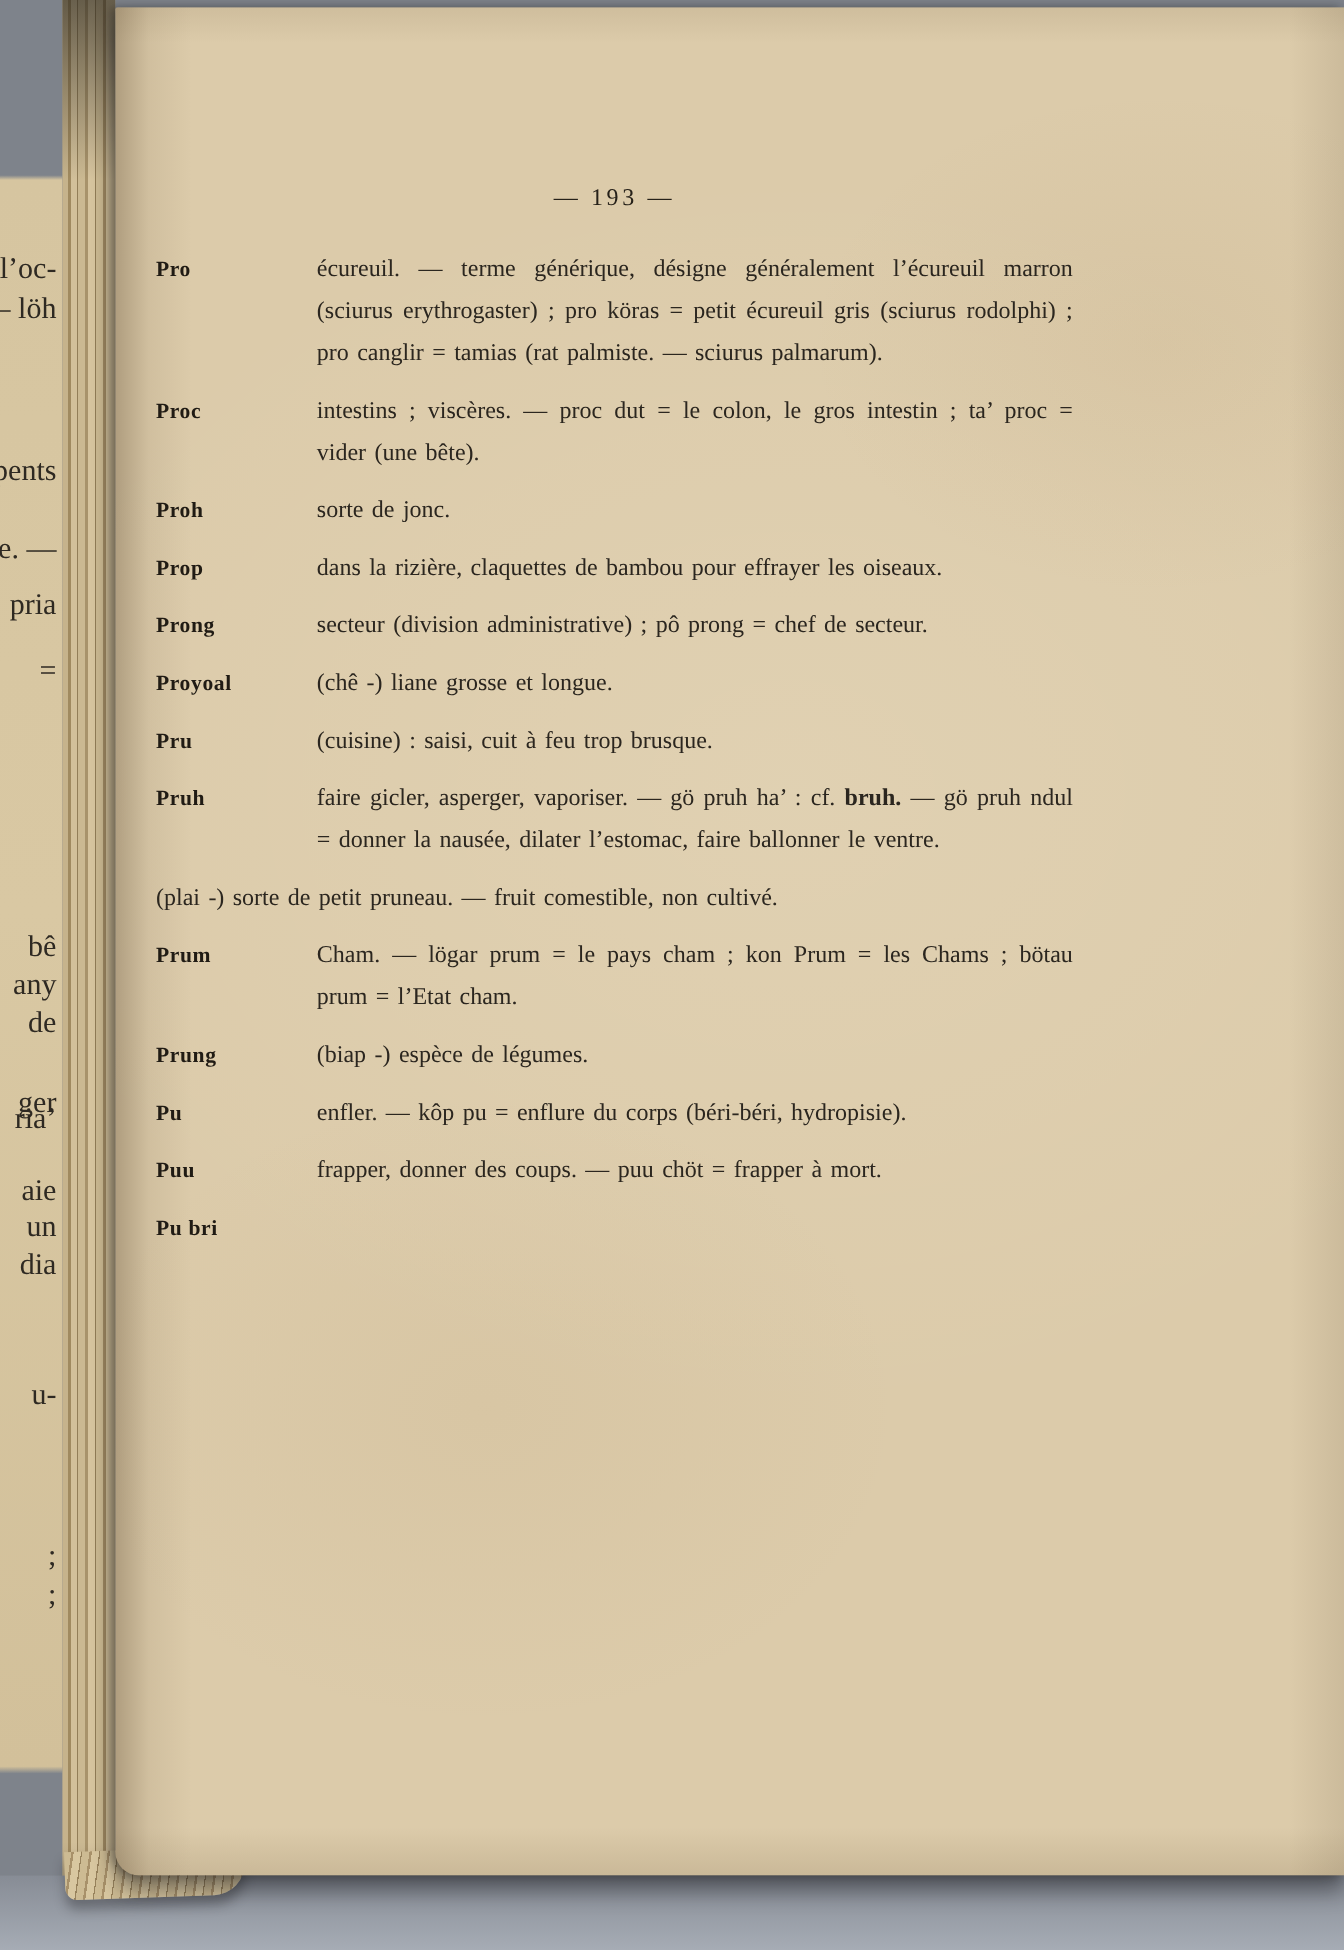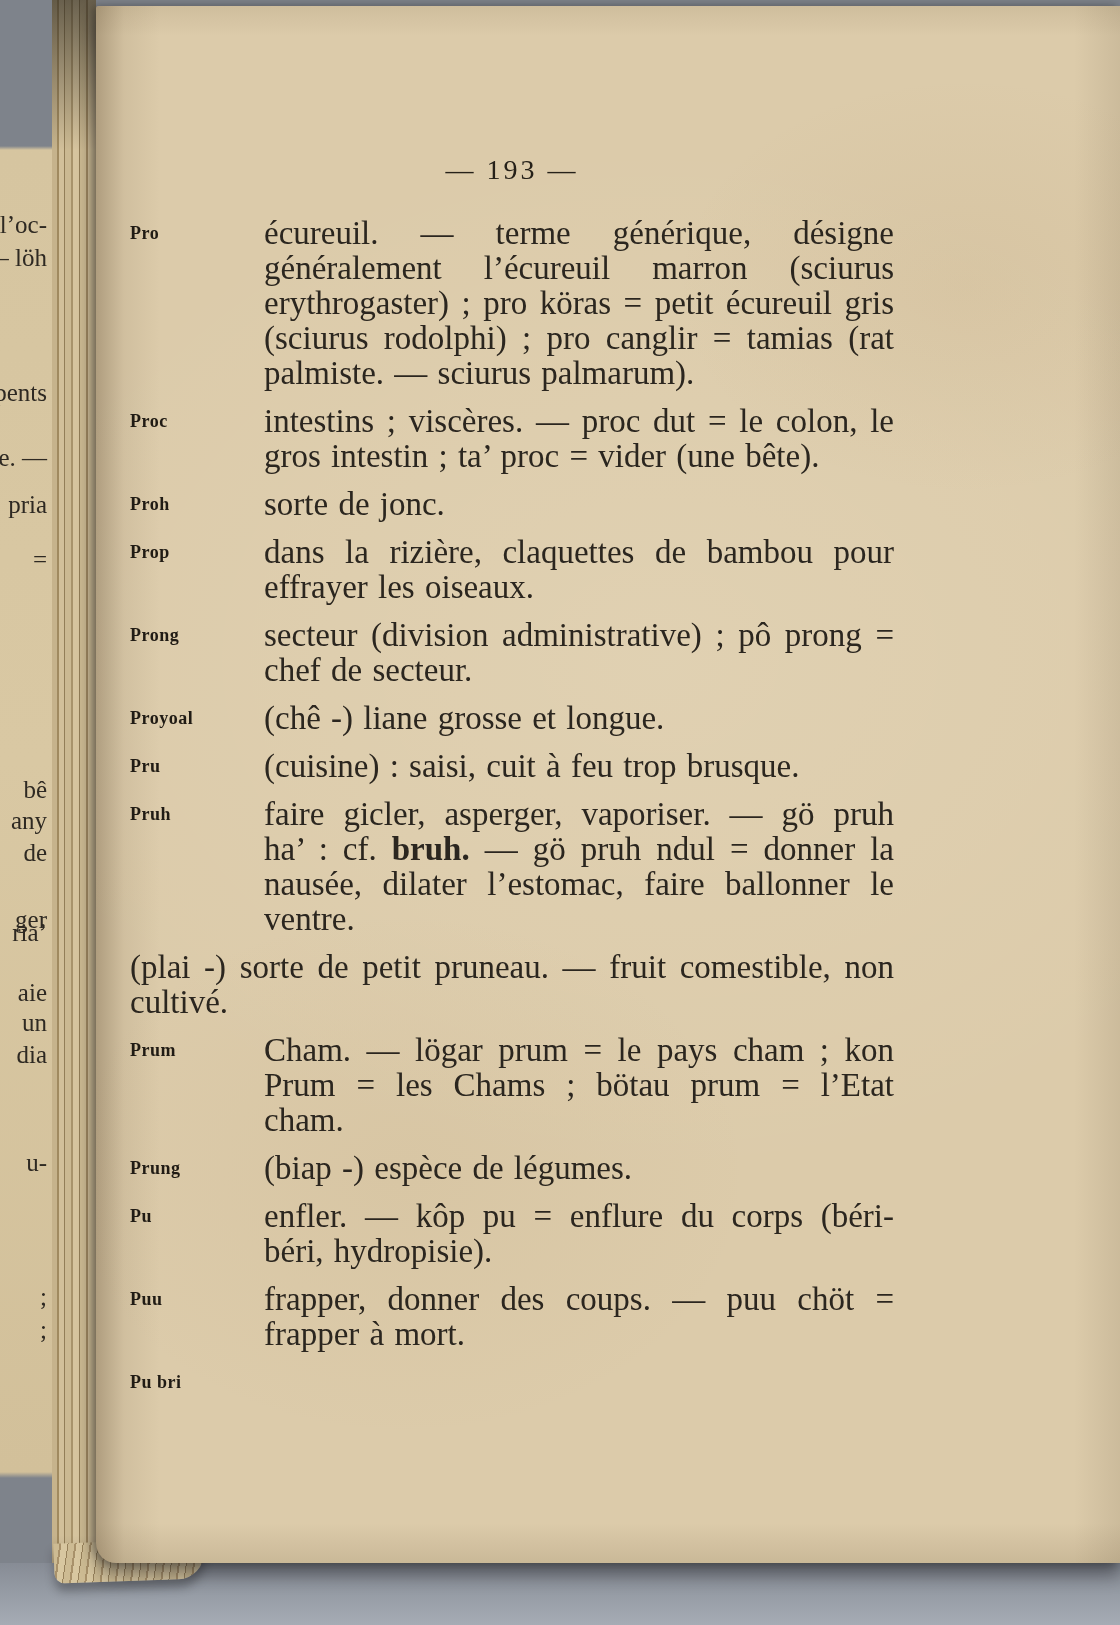--- a/index.html
+++ b/index.html
@@ -64,31 +64,31 @@
       linear-gradient(0deg, rgba(90,70,40,.14), rgba(90,70,40,0) 40px),
       linear-gradient(180deg, rgba(90,70,40,.10), rgba(90,70,40,0) 30px);
     border-radius:2px 0 0 20px;
     box-shadow:0 12px 18px rgba(20,20,25,.45), -4px 0 8px rgba(20,18,14,.35);
     overflow:hidden;
   }
   .page-inner{position:relative;width:100%;height:100%;}
 
   .page-number{
     margin:148px 0 0 34px;width:764px;text-align:center;
-    font-size:28px;letter-spacing:3px;color:#262119;
+    font-size:20px;letter-spacing:3px;color:#262119;
   }
 
   .entries{margin-top:30px;padding-left:34px;width:798px;}
   .entry{display:flex;margin-bottom:13px;}
   .hw{
     flex:none;width:134px;font-weight:bold;letter-spacing:.5px;
     font-size:18px;line-height:35px;color:#201b14;
   }
   .def{
-    flex:1;text-align:justify;font-size:33px;line-height:35px;
+    flex:1;text-align:justify;font-size:20px;line-height:35px;
     word-spacing:2px;color:#2b261f;
   }
   .def .b{font-weight:bold;}
 </style>
 </head>
 <body>
 
 <div class="photo">
 
   <div class="left-sliver">

